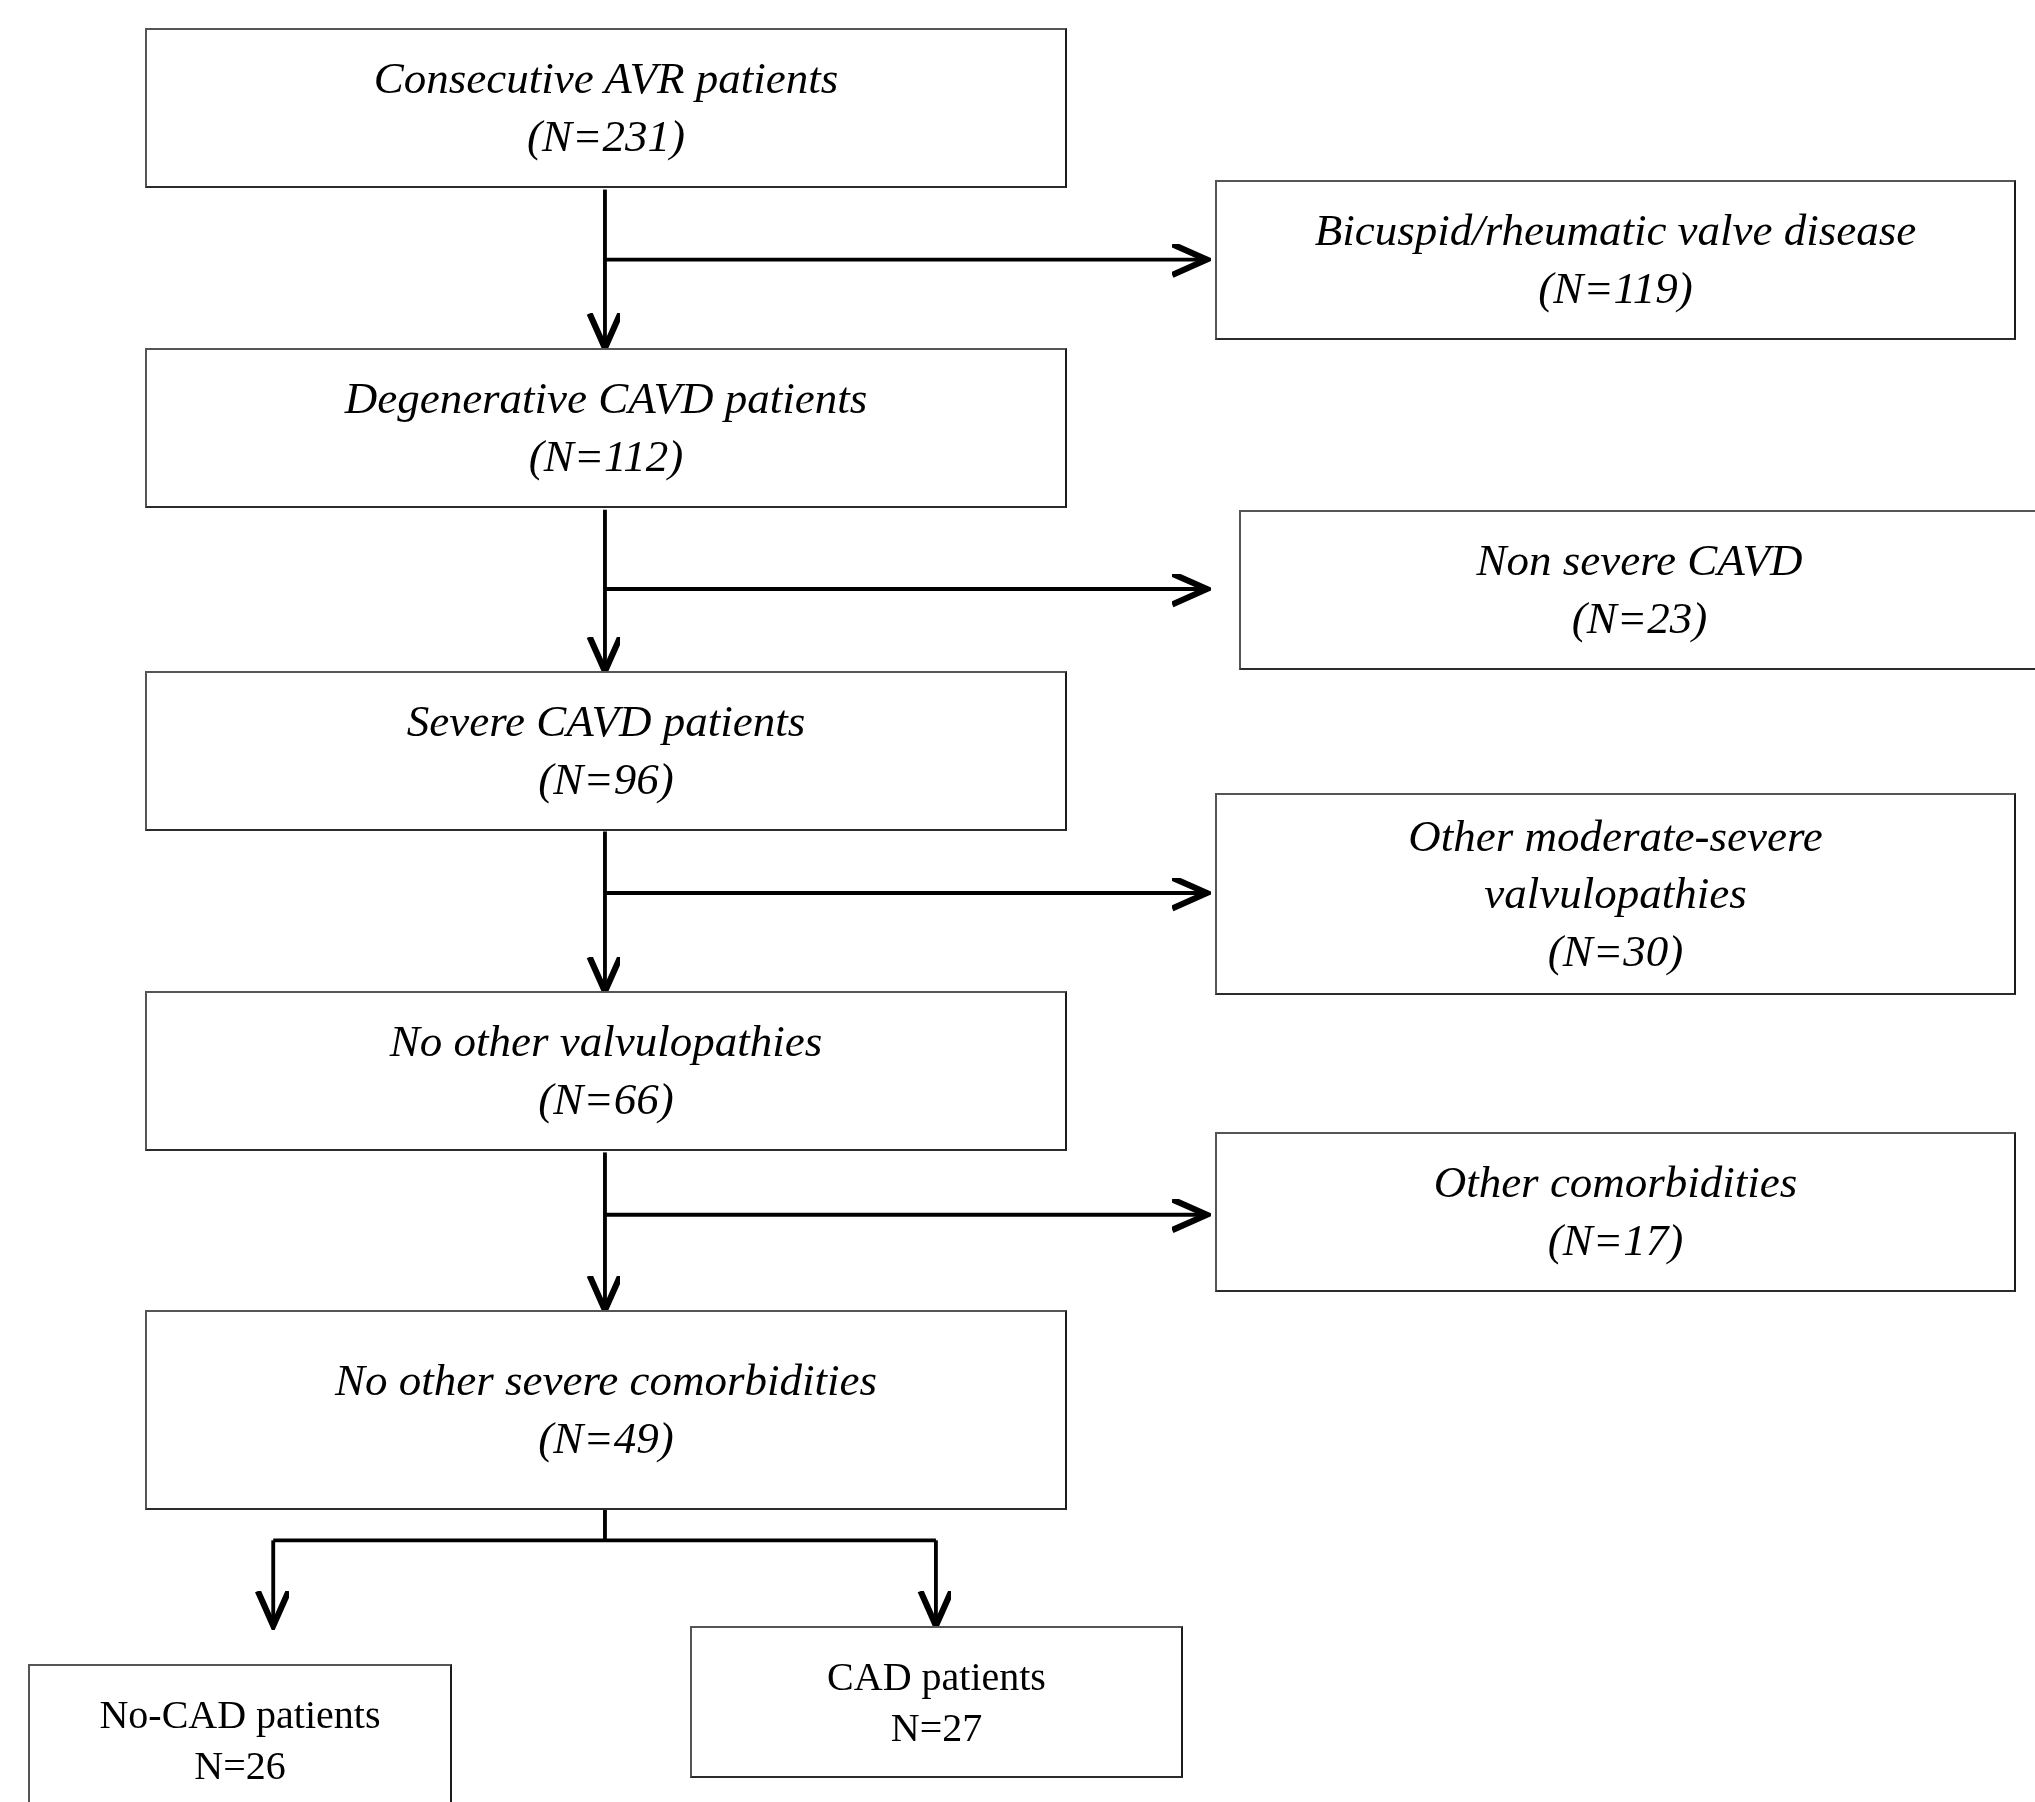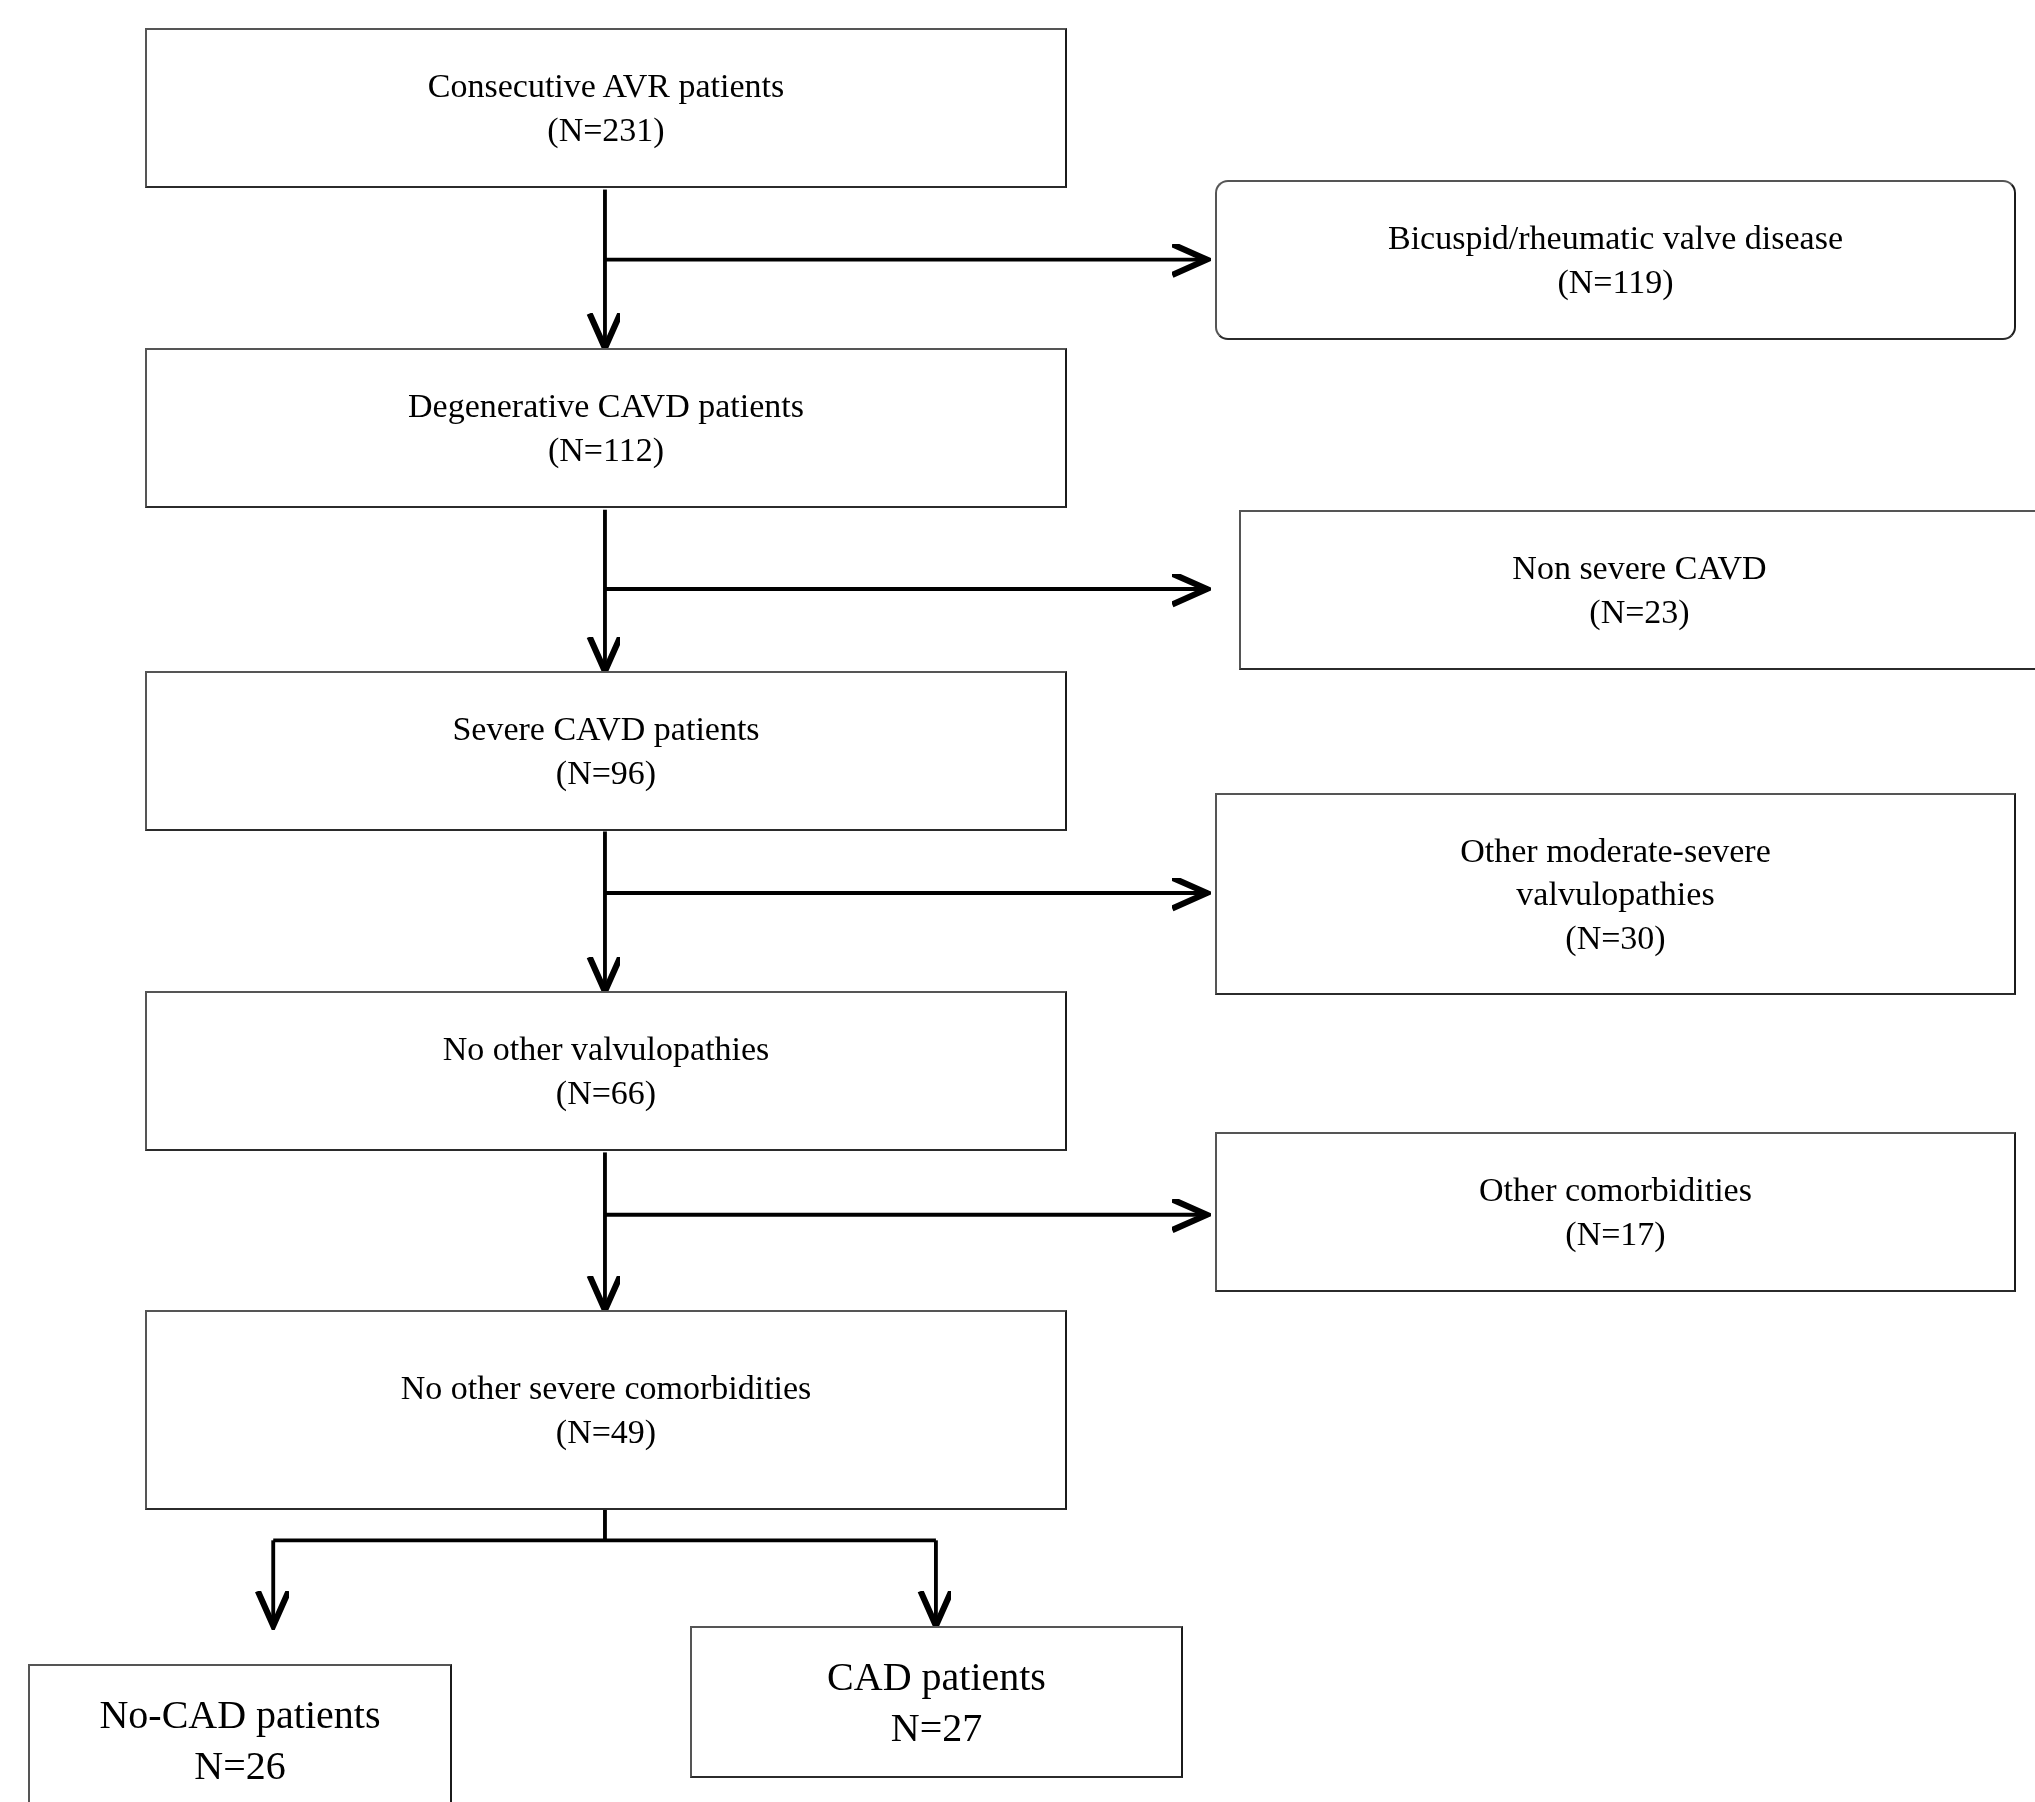--- a/index.html
+++ b/index.html
@@ -35,21 +35,21 @@
     align-items: center;
     justify-content: center;
     text-align: center;
     color: #000000;
     line-height: 1.28;
   }
   .node-box .line {
     display: block;
     white-space: nowrap;
   }
-  .fs-main { font-size: 34px; }
+  .fs-main { font-size: 45px; font-style: italic; }
   .fs-term { font-size: 40px; }
 </style>
 </head>
 <body>
 
 <div id="flowchart-root">
 
   <svg class="conn-layer" viewBox="0 0 2644 2342" width="2035" height="1803" xmlns="http://www.w3.org/2000/svg">
     <defs>
       <marker id="ah" markerWidth="10" markerHeight="10" refX="9" refY="4" orient="auto" markerUnits="strokeWidth">
@@ -103,21 +103,21 @@
   <div class="node-box fs-main" style="left:145px; top:991px; width:922px; height:160px;">
     <span class="line">No other valvulopathies</span>
     <span class="line">(N=66)</span>
   </div>
 
   <div class="node-box fs-main" style="left:145px; top:1310px; width:922px; height:200px;">
     <span class="line">No other severe comorbidities</span>
     <span class="line">(N=49)</span>
   </div>
 
-  <div class="node-box fs-main" style="left:1215px; top:180px; width:801px; height:160px;border-radius:13px;">
+  <div class="node-box fs-main" style="left:1215px; top:180px; width:801px; height:160px;">
     <span class="line">Bicuspid/rheumatic valve disease</span>
     <span class="line">(N=119)</span>
   </div>
 
   <div class="node-box fs-main" style="left:1215px; top:510px; width:801px; height:160px;margin-left:24px;">
     <span class="line">Non severe CAVD</span>
     <span class="line">(N=23)</span>
   </div>
 
   <div class="node-box fs-main" style="left:1215px; top:793px; width:801px; height:202px;">

